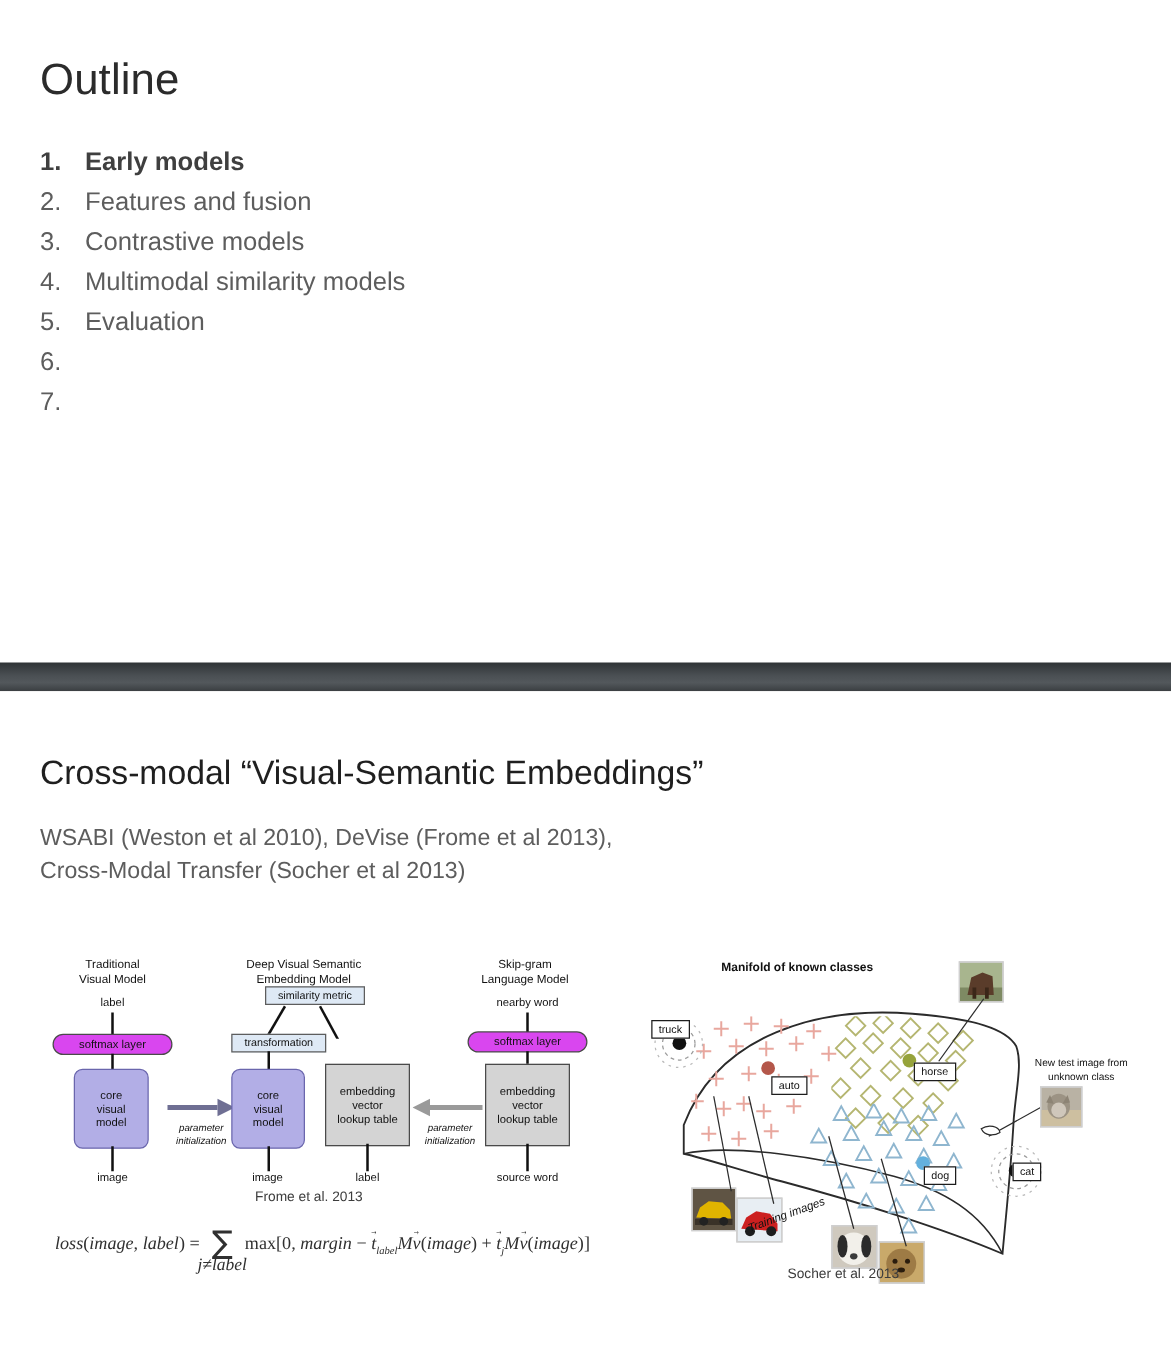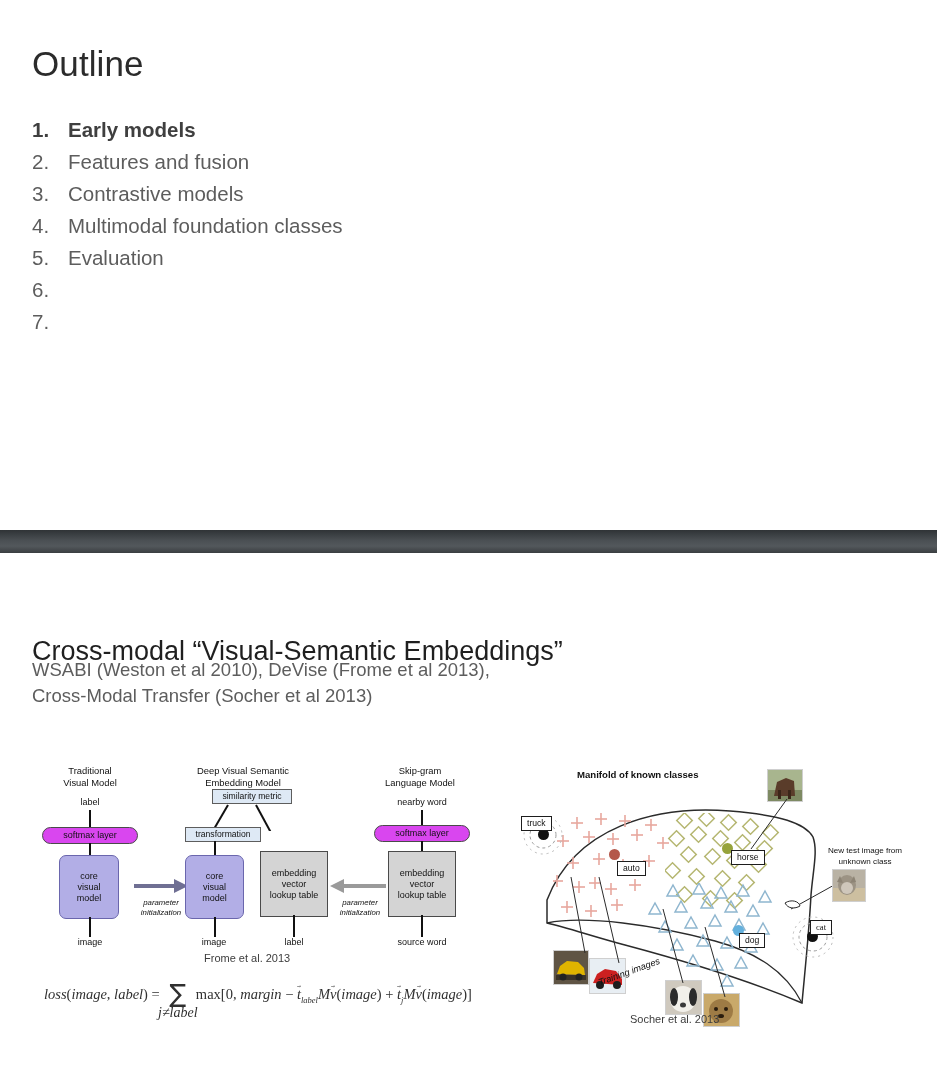--- a/index.html
+++ b/index.html
@@ -13,21 +13,21 @@
   .ol-row.active{color:#3f3f3f;font-weight:bold;}
   .ol-num{width:36px;flex:0 0 36px;}
   .ol-txt{flex:1;}
 
   
   #divider{position:absolute;left:0;top:530px;width:937px;height:23px;
      background:linear-gradient(180deg,#2f3336 0%,#4a4f53 45%,#53585c 70%,#3a3e41 100%);}
 
   
   #slide2{position:absolute;left:0;top:553px;width:937px;height:528px;background:#fff;}
-  .s2-title{position:absolute;left:32px;top:50px;font-size:27px;color:#1f1f1f;font-weight:400;margin-top:33px;}
+  .s2-title{position:absolute;left:32px;top:50px;font-size:27px;color:#1f1f1f;font-weight:400;}
   .s2-sub{position:absolute;left:32px;top:104px;font-size:18.5px;color:#5d5d5d;line-height:26px;}
 
   
   #fig-left{position:absolute;left:22px;top:212px;width:470px;height:195px;}
   .col-head{position:absolute;text-align:center;font-size:9.4px;color:#111;line-height:11.5px;font-weight:400;}
   .nodebox{position:absolute;box-sizing:border-box;text-align:center;font-size:9px;color:#111;
      display:flex;align-items:center;justify-content:center;line-height:11px;}
   .bx-blue{background:#dee9f5;border:1px solid #5d5d5d;}
   .bx-oval{background:#d946ef;border:1px solid #4a4a4a;border-radius:40px;}
   .bx-purple{background:#b2aee6;border:1px solid #6a66ad;border-radius:7px;}
@@ -71,21 +71,21 @@
     <div class="ol-row">
       <span class="ol-num">2.</span>
       <span class="ol-txt">Features and fusion</span>
     </div>
     <div class="ol-row">
       <span class="ol-num">3.</span>
       <span class="ol-txt">Contrastive models</span>
     </div>
     <div class="ol-row">
       <span class="ol-num">4.</span>
-      <span class="ol-txt">Multimodal foundation classes</span>
+      <span class="ol-txt">Multimodal similarity models</span>
     </div>
     <div class="ol-row">
       <span class="ol-num">5.</span>
       <span class="ol-txt">Evaluation</span>
     </div>
     <div class="ol-row">
       <span class="ol-num">6.</span>
     </div>
     <div class="ol-row">
       <span class="ol-num">7.</span>
@@ -362,21 +362,21 @@
       <circle cx="26" cy="16" r="19" fill="none" stroke="#b9b9b9" stroke-width="1" stroke-dasharray="2 4"></circle>
     </svg>
     <div class="dot" style="left:33px;top:64px;width:11px;height:11px;background:#111;"></div>
     <div class="tagbox" style="left:16px;top:51px;">truck</div>
 
     <svg style="position:absolute;left:280px;top:148px;width:58px;height:48px;">
       <circle cx="28" cy="24" r="14" fill="none" stroke="#9b9b9b" stroke-width="1" stroke-dasharray="3 3"></circle>
       <circle cx="28" cy="24" r="20" fill="none" stroke="#b9b9b9" stroke-width="1" stroke-dasharray="2 4"></circle>
     </svg>
     <div class="dot" style="left:302px;top:166px;width:11px;height:11px;background:#111;"></div>
-    <div class="tagbox" style="left:305px;top:155px;font-family:Liberation Serif, serif;">cat</div>
+    <div class="tagbox" style="left:305px;top:165px;">cat</div>
 
     <div class="note-sm" style="left:300px;top:80px;width:120px;">
       <div>New test image from</div>
       <div>unknown class</div>
     </div>
     <svg style="position:absolute;left:278px;top:108px;width:70px;height:42px;">
       <line x1="8" y1="36" x2="62" y2="6" stroke="#2b2b2b" stroke-width="1"></line>
       <path d="M2,30 C8,26 16,28 17,33 C12,36 5,36 2,30 Z" fill="#fff" stroke="#2b2b2b" stroke-width="1"></path>
     </svg>
 

